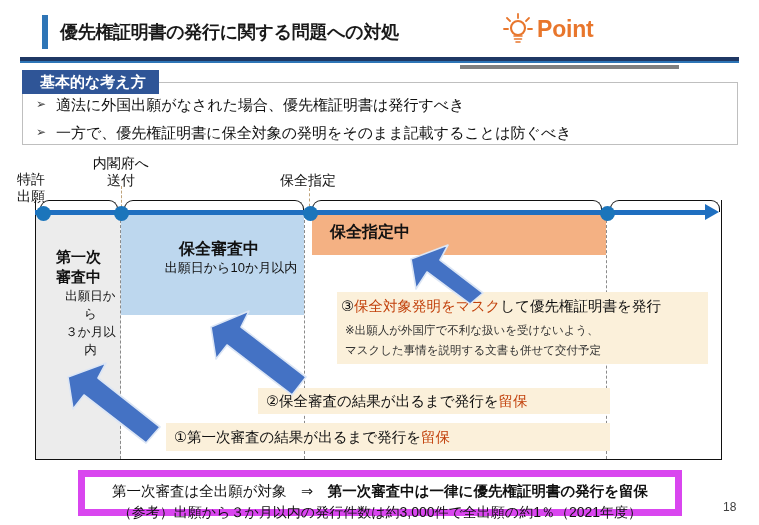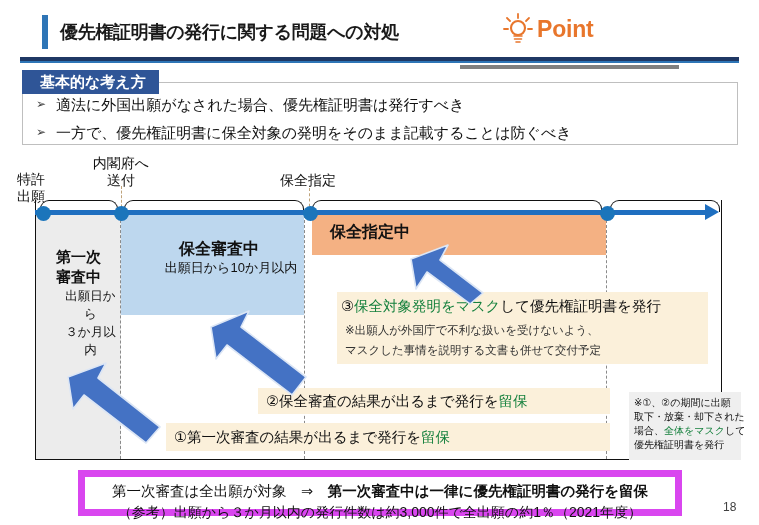--- a/index.html
+++ b/index.html
@@ -73,21 +73,21 @@
   .col-sub{font-size:12.5px;color:#111111;text-align:center;line-height:18px;margin-left:24px;}
 
   .gray-text{position:absolute;left:36px;top:247px;width:85px;text-align:center;}
   .blue-text{position:absolute;left:121px;top:239px;width:196px;text-align:center;}
   .orange-text{position:absolute;left:330px;top:220px;width:180px;text-align:left;}
 
   
   .callout{position:absolute;background:#FBF0DA;box-sizing:border-box;}
   .callout-line{font-size:14.5px;color:#111111;line-height:21px;white-space:nowrap;}
   .sub-line{font-size:11.5px;color:#333333;line-height:20px;white-space:nowrap;}
-  .red{color:#15803d;text-align:right;}
+  .red{color:#c2410c;text-align:right;}
 
   .note-box{
     position:absolute;left:629px;top:392px;width:112px;height:68px;
     background:#efefef;box-sizing:border-box;padding:4px 4px 0 5px;
   }
   .note-line{font-size:10px;color:#111111;line-height:14px;white-space:nowrap;}
 
   
   .arrow-svg{position:absolute;}
 
@@ -201,26 +201,20 @@
   </div>
 
   <div class="callout" style="left:258px;top:388px;width:352px;height:26px;">
     <div class="callout-line" style="padding:3px 0 0 8px;"><span>②</span><span>保全審査の結果が出るまで発行を</span><span class="red">留保</span></div>
   </div>
 
   <div class="callout" style="left:166px;top:423px;width:444px;height:28px;">
     <div class="callout-line" style="padding:4px 0 0 8px;"><span>①</span><span>第一次審査の結果が出るまで発行を</span><span class="red">留保</span></div>
   </div>
 
-  <div class="note-box">
-    <div class="note-line">※①、②の期間に出願</div>
-    <div class="note-line">取下・放棄・却下された</div>
-    <div class="note-line"><span>場合、</span><span class="red">全体をマスク</span><span>して</span></div>
-    <div class="note-line">優先権証明書を発行</div>
-  </div>
 
   <svg class="arrow-svg" style="left:60px;top:355px;" width="105" height="90" viewBox="0 0 105 90">
     <polygon points="8,22 46,8 38,23 100,72 86,88 24,40 13,54" fill="#4472C4" stroke="#dce6f5" stroke-width="1.6" stroke-linejoin="round"></polygon>
   </svg>
   <svg class="arrow-svg" style="left:205px;top:305px;" width="110" height="95" viewBox="0 0 110 95">
     <polygon points="6,22 44,6 36,22 101,72 87,90 22,40 11,54" fill="#4472C4" stroke="#dce6f5" stroke-width="1.6" stroke-linejoin="round"></polygon>
   </svg>
   <svg class="arrow-svg" style="left:404px;top:241px;" width="85" height="65" viewBox="0 0 85 65">
     <polygon points="7,18 44,4 36,19 79,52 66,63 23,31 12,48" fill="#4472C4" stroke="#dce6f5" stroke-width="1.6" stroke-linejoin="round"></polygon>
   </svg>

